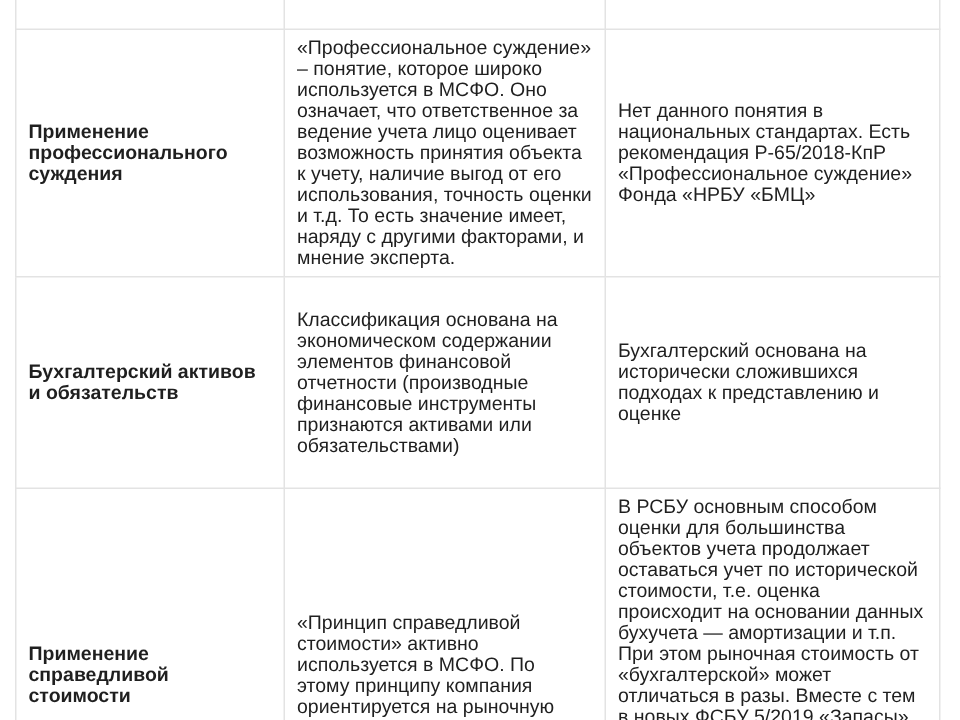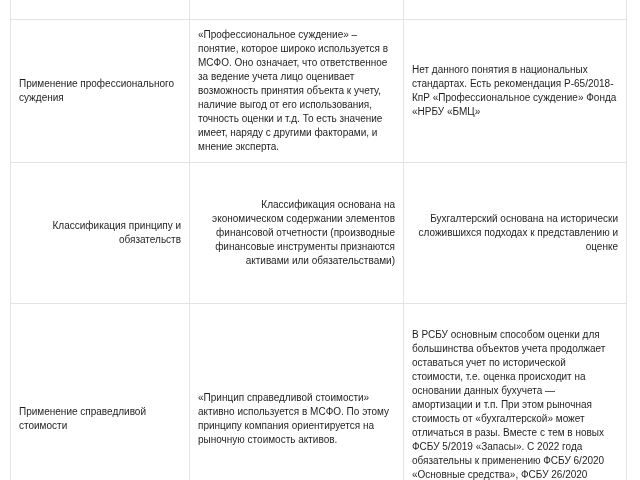--- a/index.html
+++ b/index.html
@@ -27,31 +27,31 @@
     top: -32px;
     border-collapse: collapse;
     table-layout: fixed;
     width: 616px;
     background: #ffffff;
   }
   table.compare td {
     border: 1px solid #e3e3e3;
     vertical-align: middle;
     padding: 5px 8px;
-    font-size: 10px;
+    font-size: 13px;
     line-height: 14px;
     color: #1f1f1f;
     word-wrap: break-word;
   }
   td.col-label {
-    font-weight: 400;
+    font-weight: 700;
   }
   tr.row-prev td { height: 40px; }
   tr.row-1 td { height: 132px; }
-  tr.row-2 td { height: 130px; text-align: right; }
+  tr.row-2 td { height: 130px; }
   tr.row-3 td { height: 220px; }
 </style>
 </head>
 <body>
 
 <div class="viewport">
   <table class="compare">
     <colgroup>
       <col style="width:179px">
       <col style="width:214px">
@@ -62,21 +62,21 @@
         <td class="col-label"></td>
         <td class="col-msfo"></td>
         <td class="col-rsbu"></td>
       </tr>
       <tr class="row-1">
         <td class="col-label">Применение профессионального суждения</td>
         <td class="col-msfo">«Профессиональное суждение» – понятие, которое широко используется в МСФО. Оно означает, что ответственное за ведение учета лицо оценивает возможность принятия объекта к учету, наличие выгод от его использования, точность оценки и т.д. То есть значение имеет, наряду с другими факторами, и мнение эксперта.</td>
         <td class="col-rsbu">Нет данного понятия в национальных стандартах. Есть рекомендация Р-65/2018-КпР «Профессиональное суждение» Фонда «НРБУ «БМЦ»</td>
       </tr>
       <tr class="row-2">
-        <td class="col-label">Классификация принципу и обязательств</td>
+        <td class="col-label">Бухгалтерский активов и обязательств</td>
         <td class="col-msfo">Классификация основана на экономическом содержании элементов финансовой отчетности (производные финансовые инструменты признаются активами или обязательствами)</td>
         <td class="col-rsbu">Бухгалтерский основана на исторически сложившихся подходах к представлению и оценке</td>
       </tr>
       <tr class="row-3">
         <td class="col-label">Применение справедливой стоимости</td>
         <td class="col-msfo">«Принцип справедливой стоимости» активно используется в МСФО. По этому принципу компания ориентируется на рыночную стоимость активов.</td>
         <td class="col-rsbu">В РСБУ основным способом оценки для большинства объектов учета продолжает оставаться учет по исторической стоимости, т.е. оценка происходит на основании данных бухучета — амортизации и т.п. При этом рыночная стоимость от «бухгалтерской» может отличаться в разы. Вместе с тем в новых ФСБУ 5/2019 «Запасы». С 2022 года обязательны к применению ФСБУ 6/2020 «Основные средства», ФСБУ 26/2020 «Капитальные вложения», ФСБУ 25/2018 «Бухгалтерский учёт</td>
       </tr>
     </tbody>
   </table>

